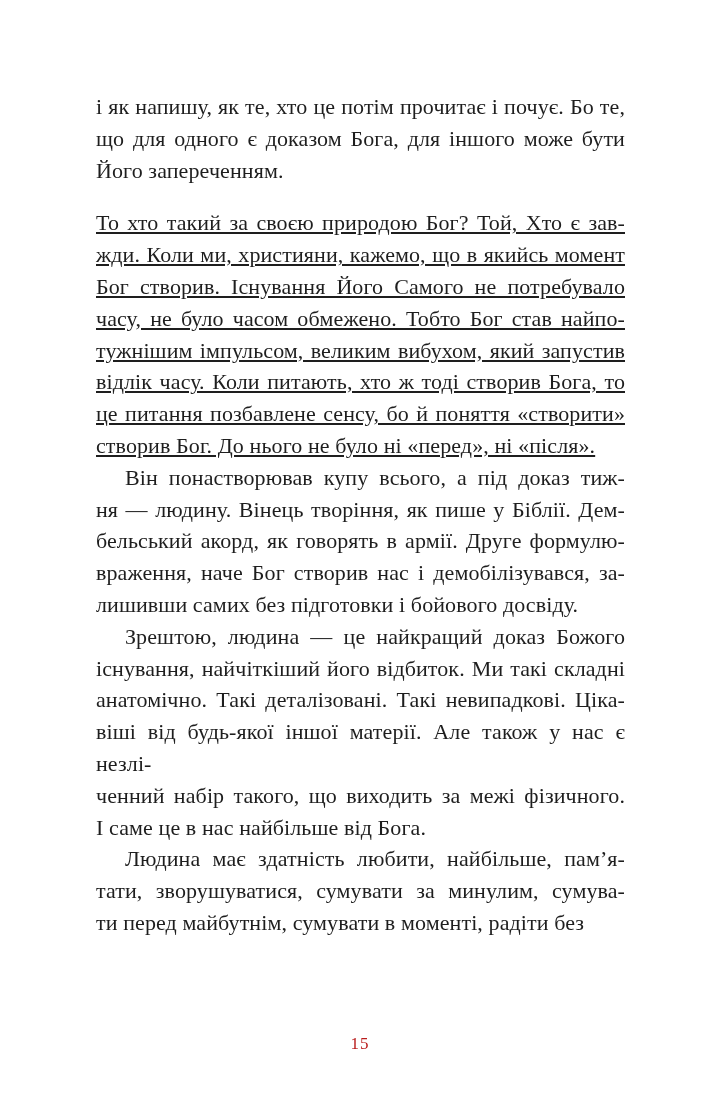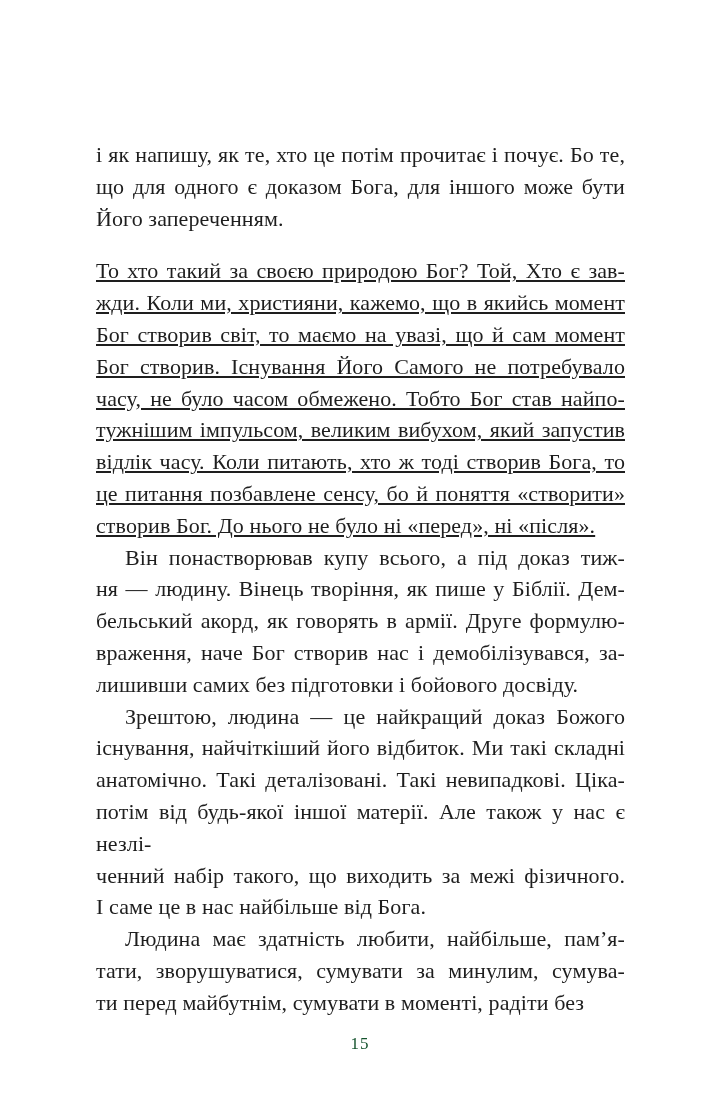--- a/index.html
+++ b/index.html
@@ -14,21 +14,20 @@
     background: #ffffff;
     font-family: "Liberation Serif", "DejaVu Serif", serif;
     color: #1e1e1e;
     overflow: hidden;
   }
   .text-block {
     position: absolute;
     left: 96px;
     top: 91px;
     width: 529px;
-    margin-top: 48px;
   }
   .para {
     margin: 0;
     padding: 0;
   }
   .para.section-gap {
     margin-top: 21px;
     text-decoration: underline;
   }
   .line {
@@ -46,56 +45,55 @@
     text-indent: 29px;
   }
   .page-number {
     position: absolute;
     left: 0;
     top: 1034px;
     width: 100%;
     text-align: center;
     font-size: 17px;
     letter-spacing: 1px;
-    color: #14532d;
+    color: #b91c1c;
   }
 </style>
 </head>
 <body>
 
 <div class="page">
   <div class="text-block">
       <div class="para">
         <div class="line">і як напишу, як те, хто це потім прочитає і почує. Бо те,</div>
         <div class="line">що для одного є доказом Бога, для іншого може бути</div>
         <div class="line last">Його запереченням.</div>
       </div>
       <div class="para section-gap">
         <div class="line">То хто такий за своєю природою Бог? Той, Хто є зав-</div>
         <div class="line">жди. Коли ми, християни, кажемо, що в якийсь момент</div>
-        <div class="line">Бог створив світ, то маємо на увазі, що й сам момент</div>
         <div class="line">Бог створив. Існування Його Самого не потребувало</div>
         <div class="line">часу, не було часом обмежено. Тобто Бог став найпо-</div>
         <div class="line">тужнішим імпульсом, великим вибухом, який запустив</div>
         <div class="line">відлік часу. Коли питають, хто ж тоді створив Бога, то</div>
         <div class="line">це питання позбавлене сенсу, бо й поняття «створити»</div>
         <div class="line last">створив Бог. До нього не було ні «перед», ні «після».</div>
       </div>
       <div class="para">
         <div class="line indent">Він понастворював купу всього, а під доказ тиж-</div>
         <div class="line">ня — людину. Вінець творіння, як пише у Біблії. Дем-</div>
         <div class="line">бельський акорд, як говорять в армії. Друге формулю-</div>
         <div class="line">враження, наче Бог створив нас і демобілізувався, за-</div>
         <div class="line last">лишивши самих без підготовки і бойового досвіду.</div>
       </div>
       <div class="para">
         <div class="line indent">Зрештою, людина — це найкращий доказ Божого</div>
         <div class="line">існування, найчіткіший його відбиток. Ми такі складні</div>
         <div class="line">анатомічно. Такі деталізовані. Такі невипадкові. Ціка-</div>
-        <div class="line">потім від будь-якої іншої матерії. Але також у нас є незлі-</div>
+        <div class="line">віші від будь-якої іншої матерії. Але також у нас є незлі-</div>
         <div class="line">ченний набір такого, що виходить за межі фізичного.</div>
         <div class="line last">І саме це в нас найбільше від Бога.</div>
       </div>
       <div class="para">
         <div class="line indent">Людина має здатність любити, найбільше, пам’я-</div>
         <div class="line">тати, зворушуватися, сумувати за минулим, сумува-</div>
         <div class="line last">ти перед майбутнім, сумувати в моменті, радіти без</div>
       </div>
     </div>
   <div class="page-number">15</div>

